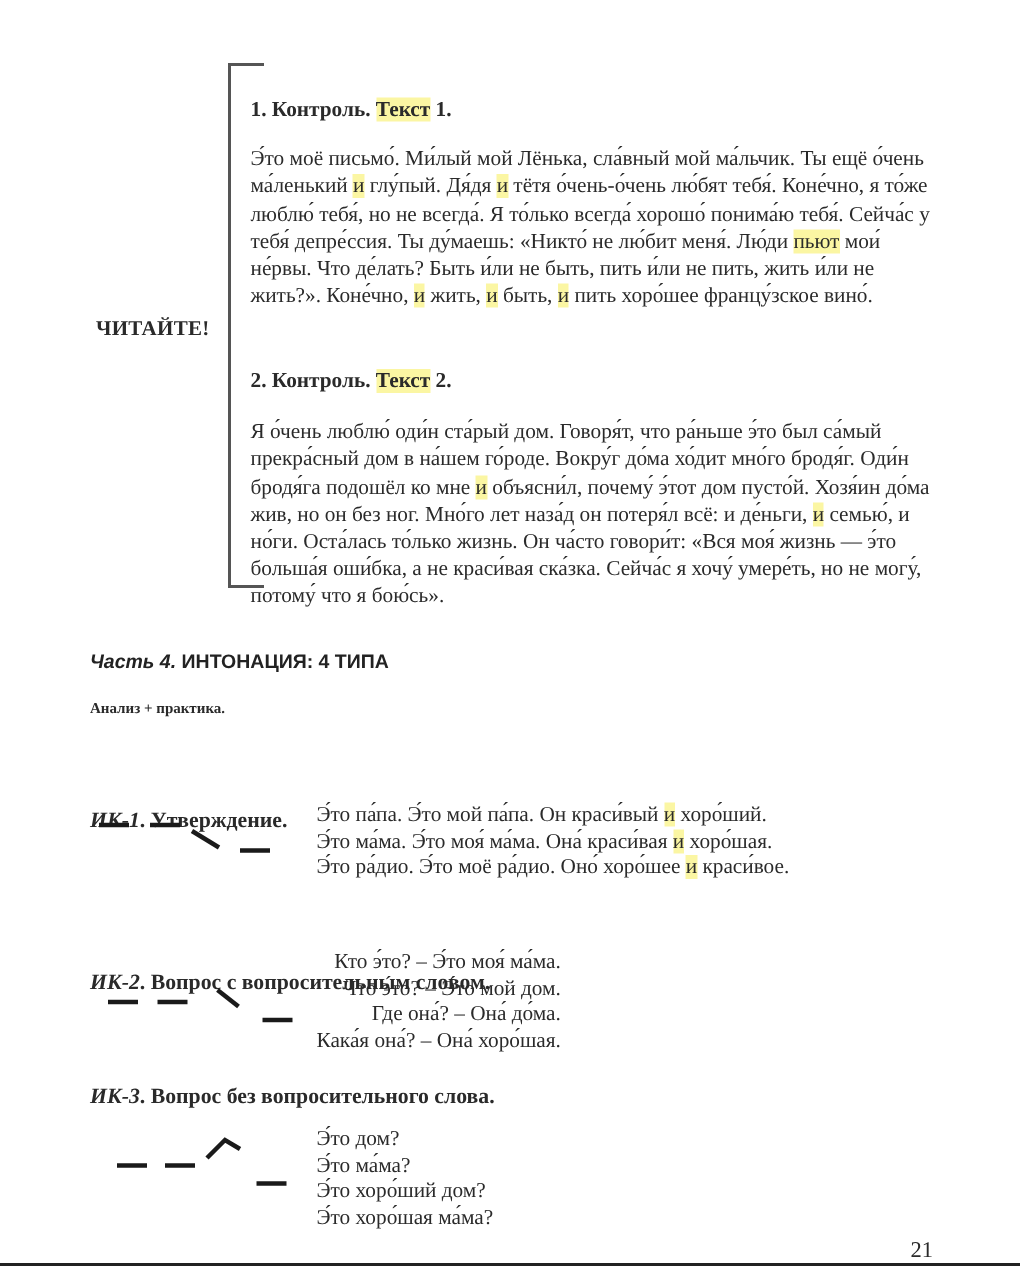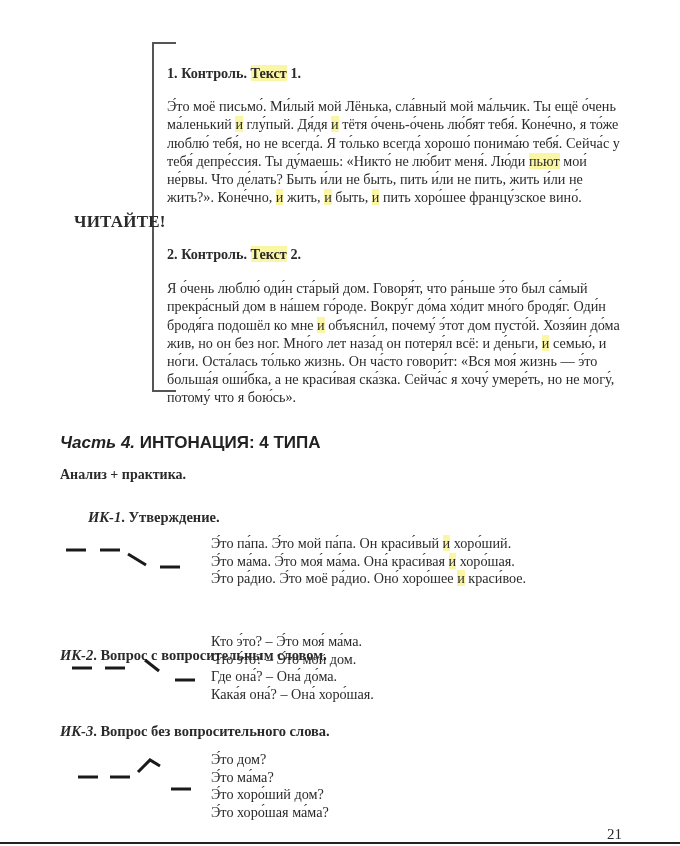--- a/index.html
+++ b/index.html
@@ -1,35 +1,35 @@
 <!DOCTYPE html>
 <html><head>
 <meta charset="utf-8">
 <style>
   html, body { margin: 0; padding: 0; background: #ffffff; }
   body { width: 680px; height: 846px; position: relative; overflow: hidden;
          font-family: "Liberation Serif", "DejaVu Serif", serif; color: #2a2a2a; }
   .hl { background: #fbf6a3; }
   .bracket { position: absolute; left: 152px; top: 42px; width: 24px; height: 350px;
              border-left: 2px solid #555; border-top: 2px solid #555; border-bottom: 2px solid #555; box-sizing: border-box; }
-  .readit { position: absolute; left: 74px; top: 212px; font-size: 17px; font-weight: bold; letter-spacing: 0.2px; }
+  .readit { position: absolute; left: 64px; top: 212px; font-size: 14px; font-weight: bold; letter-spacing: 0.2px; }
   .box { position: absolute; left: 167px; width: 455px; font-size: 14.2px; line-height: 18.2px; }
   .t1h { top: 50px; }
   .t1p { top: 83px; }
   .t2h { top: 231px; }
   .t2p { top: 265px; }
   .part { position: absolute; left: 60px; top: 433px; font-family: "Liberation Sans", "DejaVu Sans", sans-serif;
-          font-weight: bold; font-size: 17px; color: #222; }
+          font-weight: bold; font-size: 13px; color: #222; }
   .part i { font-style: italic; }
-  .sub { position: absolute; left: 60px; top: 467px; font-size: 14px; font-weight: bold; }
+  .sub { position: absolute; left: 60px; top: 467px; font-size: 10px; font-weight: bold; }
   .ik { position: absolute; left: 60px; font-size: 14.5px; font-weight: bold; }
   .ik i { font-style: italic; }
-  .ik1 { top: 509px; margin-left: 28px; } .ik2 { top: 607px; margin-top: 40px; } .ik3 { top: 723px; text-align: center; }
+  .ik1 { top: 539px; } .ik2 { top: 607px; margin-top: 40px; } .ik3 { top: 723px; text-align: center; }
   .ex { position: absolute; left: 211px; font-size: 14.2px; line-height: 17.6px; margin: 0; padding: 0; list-style: none; }
-  .ex1 { top: 535px; } .ex2 { top: 633px; } .ex3 { top: 751px; }
+  .ex1 { top: 535px; } .ex2 { top: 633px; text-align: right; } .ex3 { top: 751px; }
   .contour { position: absolute; left: 60px; }
   .c1 { top: 538px; } .c2 { top: 650px; } .c3 { top: 752px; }
   .pagenum { position: absolute; right: 58px; top: 826px; font-size: 15px; }
   .foot { position: absolute; left: 0; right: 0; bottom: 2px; height: 2px; background: #222; }
 </style>
 </head>
 <body>
 
 <div class="bracket"></div>
 <div class="readit">ЧИТАЙТЕ!</div>

